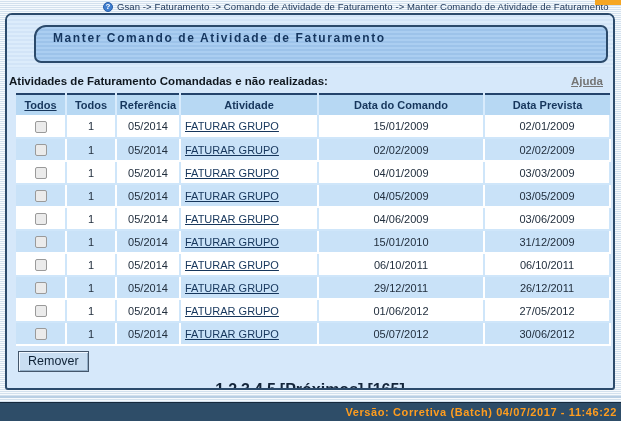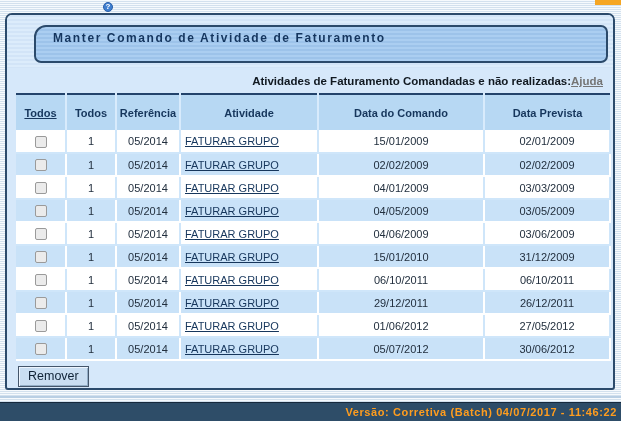--- a/index.html
+++ b/index.html
@@ -39,36 +39,36 @@
     padding: 10px 5px 5px 27px;
   }
   .title-bar {
     height: 38px; line-height: 23px;
     border: 2px solid #2b4a6b; border-radius: 12px 7px 7px 7px;
     background: repeating-linear-gradient(180deg, #abcef1 0px, #abcef1 2px, #9dc3ea 2px, #9dc3ea 4px);
     color: #14355e; font-size: 12px; font-weight: bold; letter-spacing: 1.6px;
     padding-left: 17px;
   }
   .section-row {
-    display: flex; justify-content: flex-end; align-items: flex-end;
-    margin: 7px 10px 0 15px;
+    display: flex; justify-content: space-between; align-items: flex-end;
+    margin: 7px 10px 0 2px;
   }
   .section-label { font-size: 11.5px; font-weight: bold; color: #101820; }
   .ajuda { font-size: 11.5px; font-weight: bold; color: #757575; text-decoration: underline; }
 
   
   table.grid {
     margin: 6px 0 0 9px; width: 594px;
     border-collapse: collapse; table-layout: fixed;
     border-top: 2px solid #23436b;
   }
   .col-todos { width: 50px; } .col-grupo { width: 50px; } .col-ref { width: 64px; }
   .col-ativ { width: 138px; } .col-cmd { width: 166px; } .col-prev { width: 126px; }
   th {
-    background: #b7d8f3; height: 36px; font-size: 11px; font-weight: bold;
+    background: #b7d8f3; height: 21px; font-size: 11px; font-weight: bold;
     color: #16365c; text-align: center; border-right: 2px solid #d8ebfc;
   }
   th:last-child { border-right: none; }
   th a { color: #16365c; text-decoration: underline; }
   td {
     height: 23px; font-size: 11px; color: #222f3e; text-align: center;
     border-right: 2px solid #fff; border-bottom: 2px solid #fff;
     overflow: hidden; white-space: nowrap;
   }
   tr.r-odd td { background: #ffffff; border-right-color: #cfe6fa; border-bottom-color: #cfe6fa; }
@@ -109,20 +109,21 @@
   .footer-text {
     color: #ff9d1e; font-size: 11px; font-weight: bold; letter-spacing: 0.6px;
     white-space: nowrap;
   }
 </style>
 </head>
 <body>
 
 <div class="topbar">
   <span class="help-ico">?</span>
+  <a class="crumb" href="#">Gsan -&gt; Faturamento -&gt; Comando de Atividade de Faturamento -&gt; Manter Comando de Atividade de Faturamento</a>
 </div>
 <div class="corner-orange"></div>
 
 <div class="panel">
   <div class="title-zone">
     <div class="title-bar">Manter Comando de Atividade de Faturamento</div>
   </div>
 
   <div class="section-row">
     <span class="section-label">Atividades de Faturamento Comandadas e não realizadas:</span>

